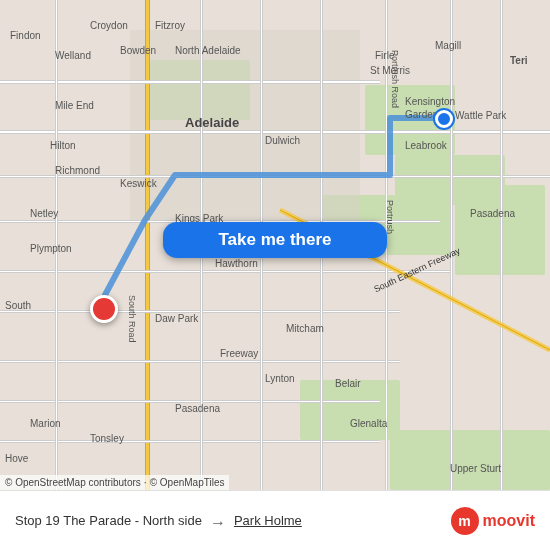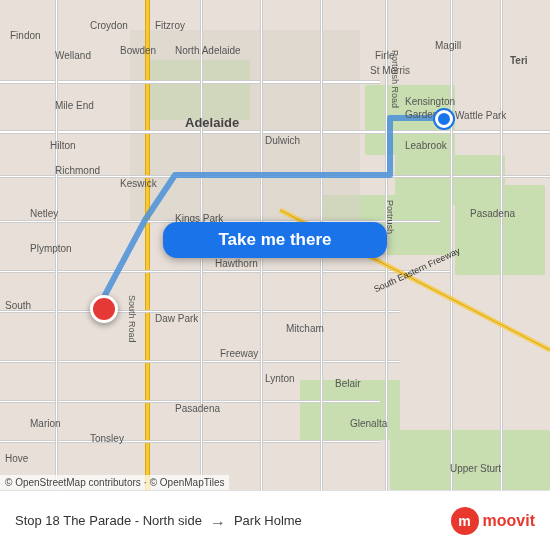--- a/index.html
+++ b/index.html
@@ -162,20 +162,21 @@
 
     .route-arrow {
       font-size: 16px;
       color: #666;
     }
 
     .route-dest-text {
       font-size: 13px;
       font-weight: 500;
       color: #333;
+      text-decoration: underline;
     }
 
     .moovit-logo {
       display: flex;
       align-items: center;
       gap: 4px;
       font-size: 16px;
       font-weight: bold;
       color: #e8372d;
     }
@@ -309,21 +310,21 @@
     <div class="pin-circle"></div>
   </div>
 
   <button id="take-me-there-btn">Take me there</button>
 
   <div id="attribution">© OpenStreetMap contributors · © OpenMapTiles</div>
 </div>
 
 <div id="bottom-bar">
   <div class="bottom-route">
-    <span class="route-origin-text">Stop 18 The Parade - North side</span>
+    <span class="route-origin-text">Stop 19 The Parade - North side</span>
     <span class="route-arrow">→</span>
     <span class="route-dest-text">Park Holme</span>
   </div>
   <div class="moovit-logo">
     <div class="m-icon">m</div>
     <span>moovit</span>
   </div>
 </div>
 
 </body></html>

